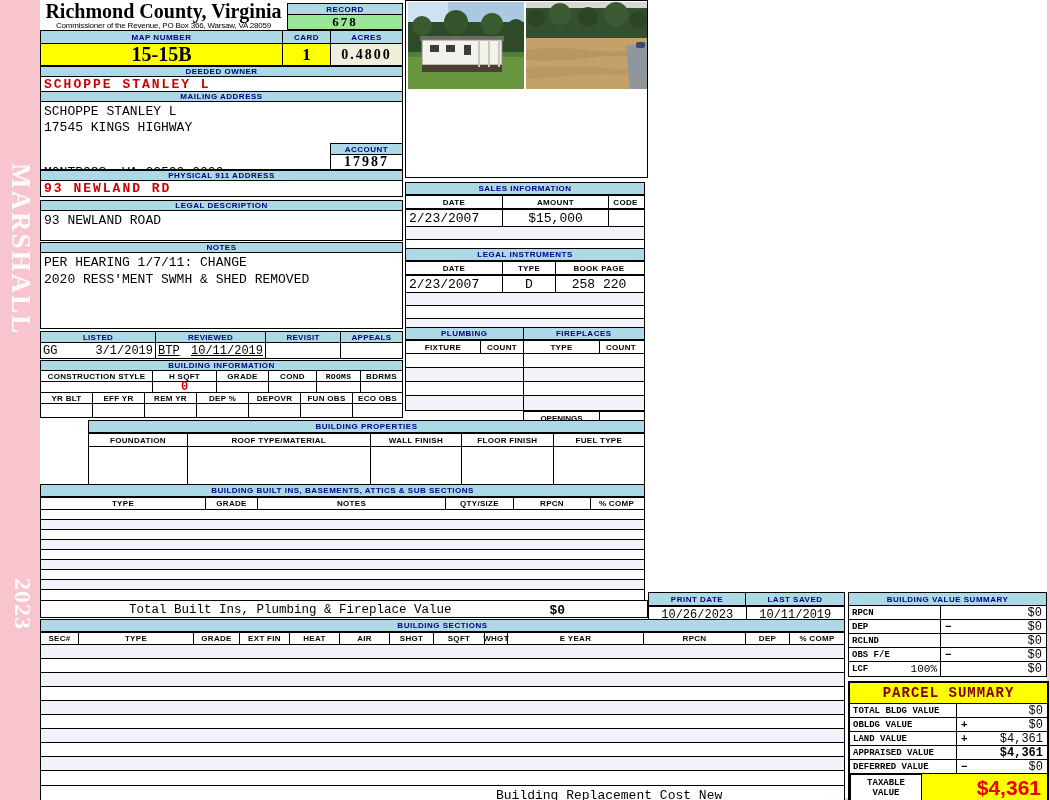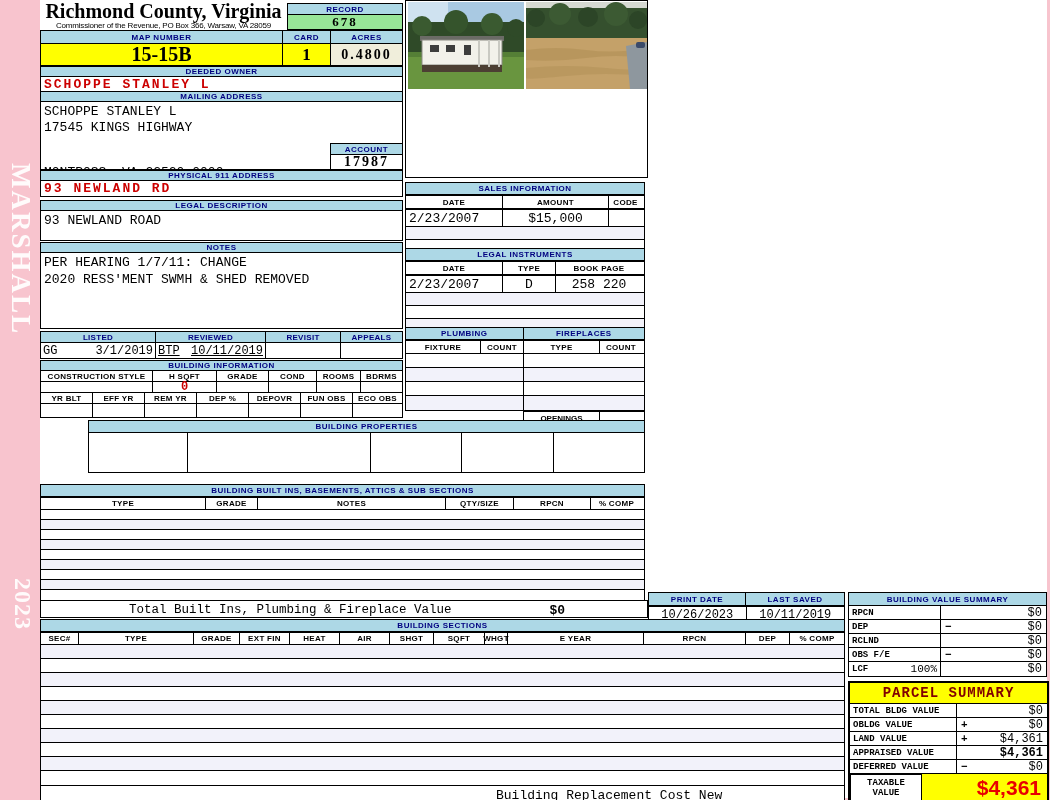--- a/index.html
+++ b/index.html
@@ -108,21 +108,21 @@
       <div class="cell" style="width:75px;"></div>
       <div class="cell" style="width:61px;"></div>
     </div>
 
     <div class="abs bar" style="left:0;top:360px;width:363px;height:11px;">BUILDING INFORMATION</div>
     <div class="abs whdr" style="left:0;top:370px;width:363px;height:12px;">
       <div class="cell" style="width:112px;">CONSTRUCTION STYLE</div>
       <div class="cell" style="width:64px;">H SQFT</div>
       <div class="cell" style="width:52px;">GRADE</div>
       <div class="cell" style="width:48px;">COND</div>
-      <div class="cell" style="width:44px;">ROOMS</div>
+      <div class="cell" style="width:44px;font-family:Liberation Mono, monospace;">ROOMS</div>
       <div class="cell" style="width:41px;">BDRMS</div>
     </div>
     <div class="abs row" style="left:0;top:381px;width:363px;height:12px;">
       <div class="cell" style="width:112px;"></div>
       <div class="cell data red" style="width:64px;justify-content:center;font-size:12px;">0</div>
       <div class="cell" style="width:52px;"></div>
       <div class="cell" style="width:48px;"></div>
       <div class="cell" style="width:44px;"></div>
       <div class="cell" style="width:41px;"></div>
     </div>
@@ -239,20 +239,27 @@
       </div>
       <div style="display:flex;height:14px;">
         <div style="width:118px;"></div>
         <div style="width:77px;border:1px solid #000;box-sizing:border-box;display:flex;align-items:center;justify-content:center;font:bold 8px 'Liberation Sans',sans-serif;">OPENINGS</div>
         <div style="width:45px;border:1px solid #000;border-left:none;box-sizing:border-box;"></div>
       </div>
     </div>
 
     <div class="abs" style="left:0;top:420px;width:605px;padding-left:48px;">
       <div class="bar" style="height:11px;">BUILDING PROPERTIES</div>
+      <div class="whdr" style="height:12px;">
+        <div class="cell" style="width:107px;">FOUNDATION</div>
+        <div class="cell" style="width:198px;">ROOF TYPE/MATERIAL</div>
+        <div class="cell" style="width:99px;">WALL FINISH</div>
+        <div class="cell" style="width:99px;">FLOOR FINISH</div>
+        <div class="cell" style="width:98px;">FUEL TYPE</div>
+      </div>
       <div class="row" style="height:39px;border-top:none;">
         <div class="cell" style="width:107px;"></div>
         <div class="cell" style="width:198px;"></div>
         <div class="cell" style="width:99px;"></div>
         <div class="cell" style="width:99px;"></div>
         <div class="cell" style="width:98px;"></div>
       </div>
     </div>
 
     <div class="abs" style="left:0;top:484px;width:605px;">

